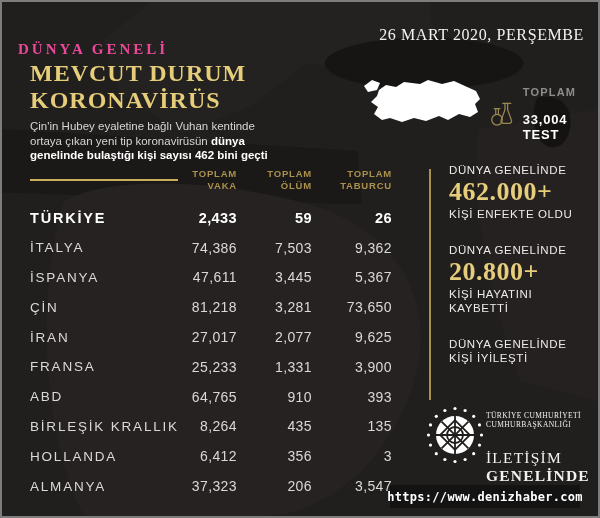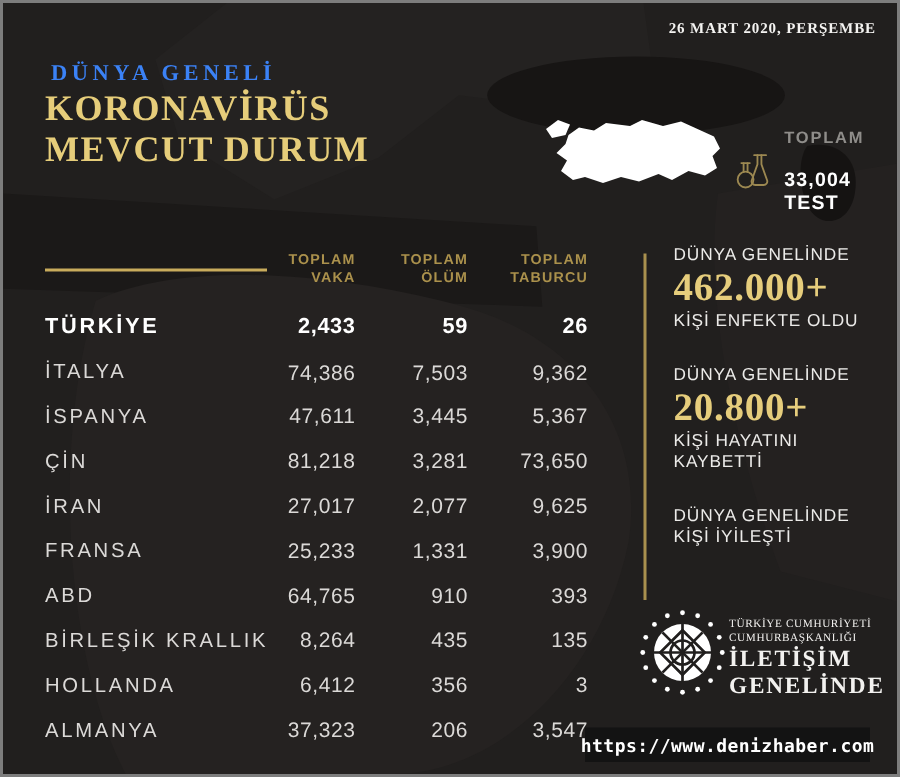--- a/index.html
+++ b/index.html
@@ -10,24 +10,24 @@
     background:#211f1e;
     border:2px solid #7d7d7d;
     overflow:hidden;
     font-family:"Liberation Sans", sans-serif;
     color:#e8e6e4;
   }
   .bgmap{position:absolute;left:0;top:0;width:100%;height:100%;}
   .abs{position:absolute;}
 
   
-  .date{top:12px;right:14px;font-family:"Liberation Serif",serif;font-weight:bold;
-        font-size:10px;letter-spacing:.6px;color:#f4f3f1;}
-  .kicker{left:32px;top:39px;font-family:"Liberation Serif",serif;font-weight:bold;
-        font-size:15px;letter-spacing:3px;color:#3b82f6;}
+  .date{top:24px;right:14px;font-family:"Liberation Serif",serif;font-weight:normal;
+        font-size:16px;letter-spacing:.6px;color:#f4f3f1;}
+  .kicker{left:16px;top:39px;font-family:"Liberation Serif",serif;font-weight:bold;
+        font-size:15px;letter-spacing:3px;color:#ec4899;}
   .title{left:28px;top:58px;font-family:"Liberation Serif",serif;font-weight:bold;
         font-size:24px;line-height:27px;letter-spacing:1px;color:#e6cd7a;}
   .lede{left:28px;top:117px;width:238px;font-size:11.5px;line-height:14.5px;
         color:#d8d6d4;}
   .lede b{color:#ffffff;}
 
   
   .turkey{left:360px;top:71px;width:122px;height:58px;}
   .testblock{left:488px;top:84px;display:flex;align-items:center;gap:9px;}
   .testtext .t-label{font-size:11px;font-weight:bold;letter-spacing:1.2px;color:#8f8d8a;}
@@ -51,21 +51,21 @@
   .stat{left:447px;width:150px;}
   .stat .s-label,.stat .s-sub{font-size:11.5px;letter-spacing:.6px;color:#ecebe9;line-height:14px;}
   .stat .s-value{font-family:"Liberation Serif",serif;font-weight:bold;font-size:26px;
         line-height:30px;color:#e6cd7c;letter-spacing:.5px;}
   .stat1{top:161px;} .stat2{top:241px;} .stat3{top:335px;}
 
   
   .emblem{left:423px;top:403px;width:60px;height:60px;}
   .logotext{left:484px;top:409px;color:#f2f1ef;font-family:"Liberation Serif",serif;}
   .logotext .lt-small{font-size:7.5px;font-weight:normal;letter-spacing:.4px;line-height:9px;}
-  .logotext .lt-big{font-size:15.5px;font-weight:bold;letter-spacing:1.2px;line-height:17.5px;margin-top:2px;}
+  .logotext .lt-big{font-size:15.5px;font-weight:normal;letter-spacing:1.2px;line-height:17.5px;margin-top:20px;}
   .logotext .lt-big2{font-size:15.5px;font-weight:bold;letter-spacing:1.2px;line-height:17.5px;}
 
   
   .watermark{left:388px;top:483px;width:190px;height:23px;background:#131313;
         display:flex;align-items:center;justify-content:center;
         font-family:"DejaVu Sans Mono",monospace;font-weight:bold;font-size:12px;
         letter-spacing:.3px;color:#ffffff;}
 </style>
 </head>
 <body>
@@ -78,22 +78,25 @@
     <path d="M0,128 L358,150 L362,204 L0,192 Z" fill="#1b1918"></path>
     <path d="M62,200 C122,172 224,182 302,202 C382,222 432,282 420,362 C402,452 332,518 262,518 L82,518 C42,440 32,300 62,200 Z" fill="#252221"></path>
     <path d="M480,128 L600,108 L600,402 L522,382 C492,300 470,200 480,128 Z" fill="#242120"></path>
     <path d="M540,96 C560,92 576,104 572,128 C568,150 548,152 540,136 C534,122 534,104 540,96 Z" fill="#151312"></path>
   </svg>
 
   <div class="abs date">26 MART 2020, PERŞEMBE</div>
 
   <div class="abs kicker">DÜNYA GENELİ</div>
   <div class="abs title">
+    <div>MEVCUT DURUM</div>
     <div>KORONAVİRÜS</div>
-    <div>MEVCUT DURUM</div>
+  </div>
+  <div class="abs lede">
+    <span>Çin'in Hubey eyaletine bağlı Vuhan kentinde ortaya çıkan yeni tip koronavirüsün </span><b>dünya genelinde bulaştığı kişi sayısı 462 bini geçti</b>
   </div>
 
   <svg class="abs turkey" viewBox="0 0 122 56">
     <path fill="#ffffff" d="M2,12 L10,6 L18,9 L15,16 L6,18 Z"></path>
     <path fill="#ffffff" d="M17,16 L24,11 L34,13 L42,8 L58,10 L66,6 L80,10 L92,7 L103,12 L114,17 L118,25 L113,30 L116,38 L108,43 L97,40 L86,46 L77,42 L64,47 L52,44 L40,48 L28,44 L20,46 L12,40 L16,33 L9,28 L15,22 Z"></path>
   </svg>
 
   <div class="abs testblock">
     <svg width="27" height="30" viewBox="0 0 27 30">
       <g stroke="#9c8851" stroke-width="1.4" fill="none" stroke-linecap="round">

